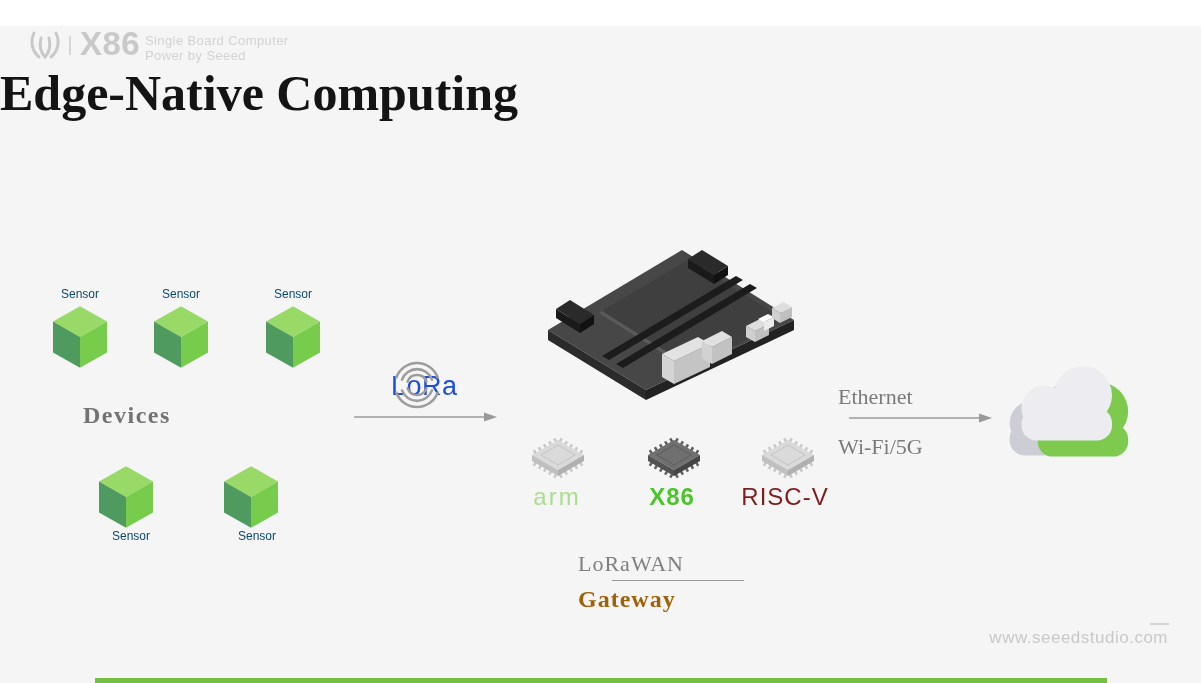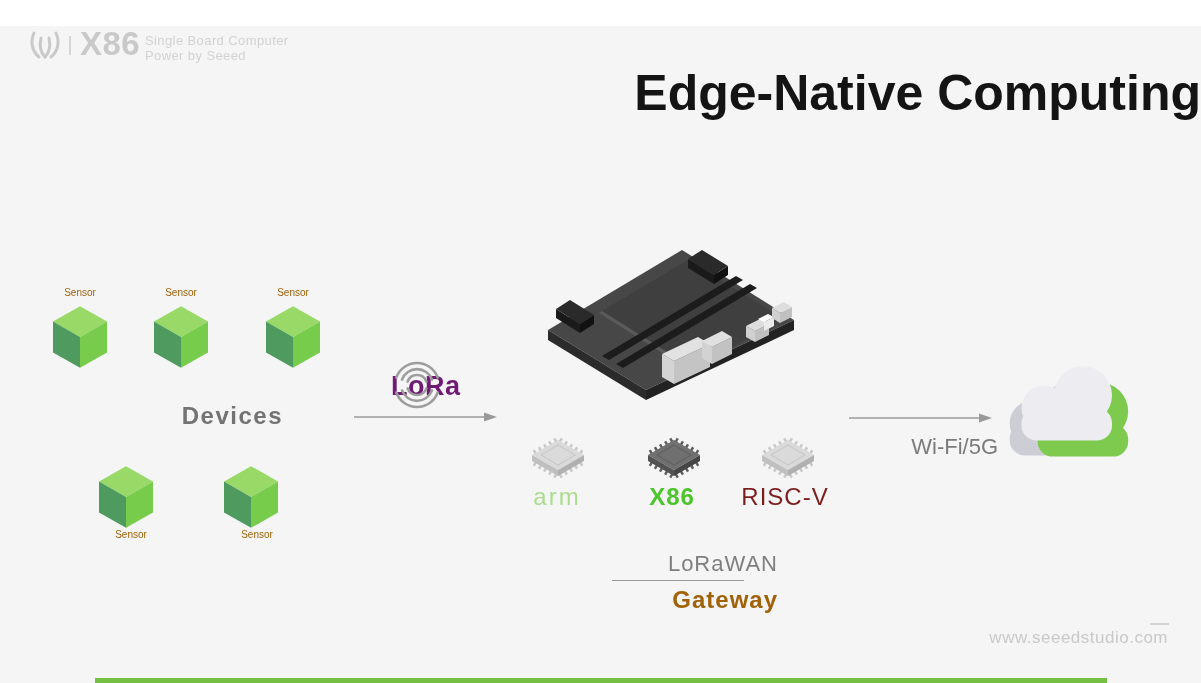--- a/index.html
+++ b/index.html
@@ -1,36 +1,36 @@
 <!DOCTYPE html>
 <html><head>
 <meta charset="utf-8">
 <style>
   html,body{margin:0;padding:0;background:#e9e9e9;}
   #stage{position:relative;width:1201px;height:683px;background:#f5f5f6;overflow:hidden;
          font-family:"Liberation Sans", sans-serif;}
   .abs{position:absolute;}
-  .ctr{text-align:right;}
+  .ctr{text-align:left;font-family:Liberation Serif, serif;}
   #strip-top{left:0;top:0;width:1201px;height:26px;background:#ffffff;}
   
   #logo-icon{left:28px;top:30px;}
   #logo-divider{left:69px;top:36px;width:2px;height:19px;background:#d6d6d6;}
   #logo-brand{left:80px;top:25px;font-size:33px;font-weight:800;color:#c9c9c9;letter-spacing:0.5px;}
   #logo-tag1{left:145px;top:33px;font-size:13px;color:#d2d2d2;letter-spacing:0.4px;}
   #logo-tag2{left:145px;top:48px;font-size:13px;color:#d2d2d2;letter-spacing:0.4px;}
   #title{left:0;top:64px;width:1201px;font-size:50px;font-weight:600;color:#141414;}
   
-  .sensor-lb{width:90px;font-size:10px;color:#a16207;text-align:center;}
+  .sensor-lb{width:90px;font-size:12px;color:#0c4a6e;text-align:center;}
   #sensor-lb-1{left:35px;top:287px;} #sensor-lb-2{left:136px;top:287px;} #sensor-lb-3{left:248px;top:287px;}
   #sensor-lb-4{left:86px;top:529px;} #sensor-lb-5{left:212px;top:529px;}
   #cube-1{left:53px;top:306px;} #cube-2{left:154px;top:306px;} #cube-3{left:266px;top:306px;}
   #cube-4{left:99px;top:466px;} #cube-5{left:224px;top:466px;}
   #devices-label{left:83px;top:402px;width:200px;font-size:24px;font-weight:700;color:#737373;letter-spacing:1.5px;}
   
-  #lora-text{left:391px;top:371px;font-size:27px;font-weight:700;color:#701a75;letter-spacing:0.5px;}
+  #lora-text{left:391px;top:371px;font-size:27px;font-weight:400;color:#1d4ed8;letter-spacing:0.5px;}
   #lora-arcs{left:387px;top:355px;}
   #lora-arrow{left:353px;top:410px;}
   
   #board{left:540px;top:238px;}
   #chip-1{left:526px;top:436px;} #chip-2{left:642px;top:436px;} #chip-3{left:756px;top:436px;}
   .chip-lb{width:110px;top:483px;font-size:24px;text-align:center;}
   #chip-lb-1{left:502px;color:#aade8d;font-weight:500;letter-spacing:2px;text-align:center;}
   #chip-lb-2{left:617px;color:#4cc52c;font-weight:700;letter-spacing:1px;}
   #chip-lb-3{left:730px;color:#7f1d1d;font-weight:400;letter-spacing:1px;}
   #lorawan-label{left:578px;top:551px;width:200px;font-size:22px;color:#7f7f7f;letter-spacing:1px;}
@@ -179,20 +179,21 @@
       <use href="#chipL"></use>
     </svg>
   <div id="chip-lb-1" class="abs chip-lb">arm</div>
   <div id="chip-lb-2" class="abs chip-lb">X86</div>
   <div id="chip-lb-3" class="abs chip-lb">RISC-V</div>
 
   <div id="lorawan-label" class="abs ctr">LoRaWAN</div>
   <div id="gateway-divider" class="abs"></div>
   <div id="gateway-label" class="abs ctr">Gateway</div>
 
+  <div id="ethernet-label" class="abs ctr">Ethernet</div>
   <svg id="uplink-arrow" class="abs" width="145" height="14">
     <line x1="1" y1="7" x2="132" y2="7" stroke="#9a9a9a" stroke-width="1.6"></line>
     <polygon points="131,2.5 144,7 131,11.5" fill="#9a9a9a"></polygon>
   </svg>
   <div id="wifi-label" class="abs ctr">Wi-Fi/5G</div>
 
   <svg id="cloud-icon" class="abs" width="132" height="112" viewBox="0 0 122 104">
     <g fill="#cdcdd6" transform="translate(-10,14)">
       <circle cx="72" cy="42" r="27"></circle>
         <circle cx="36" cy="54" r="21"></circle>

